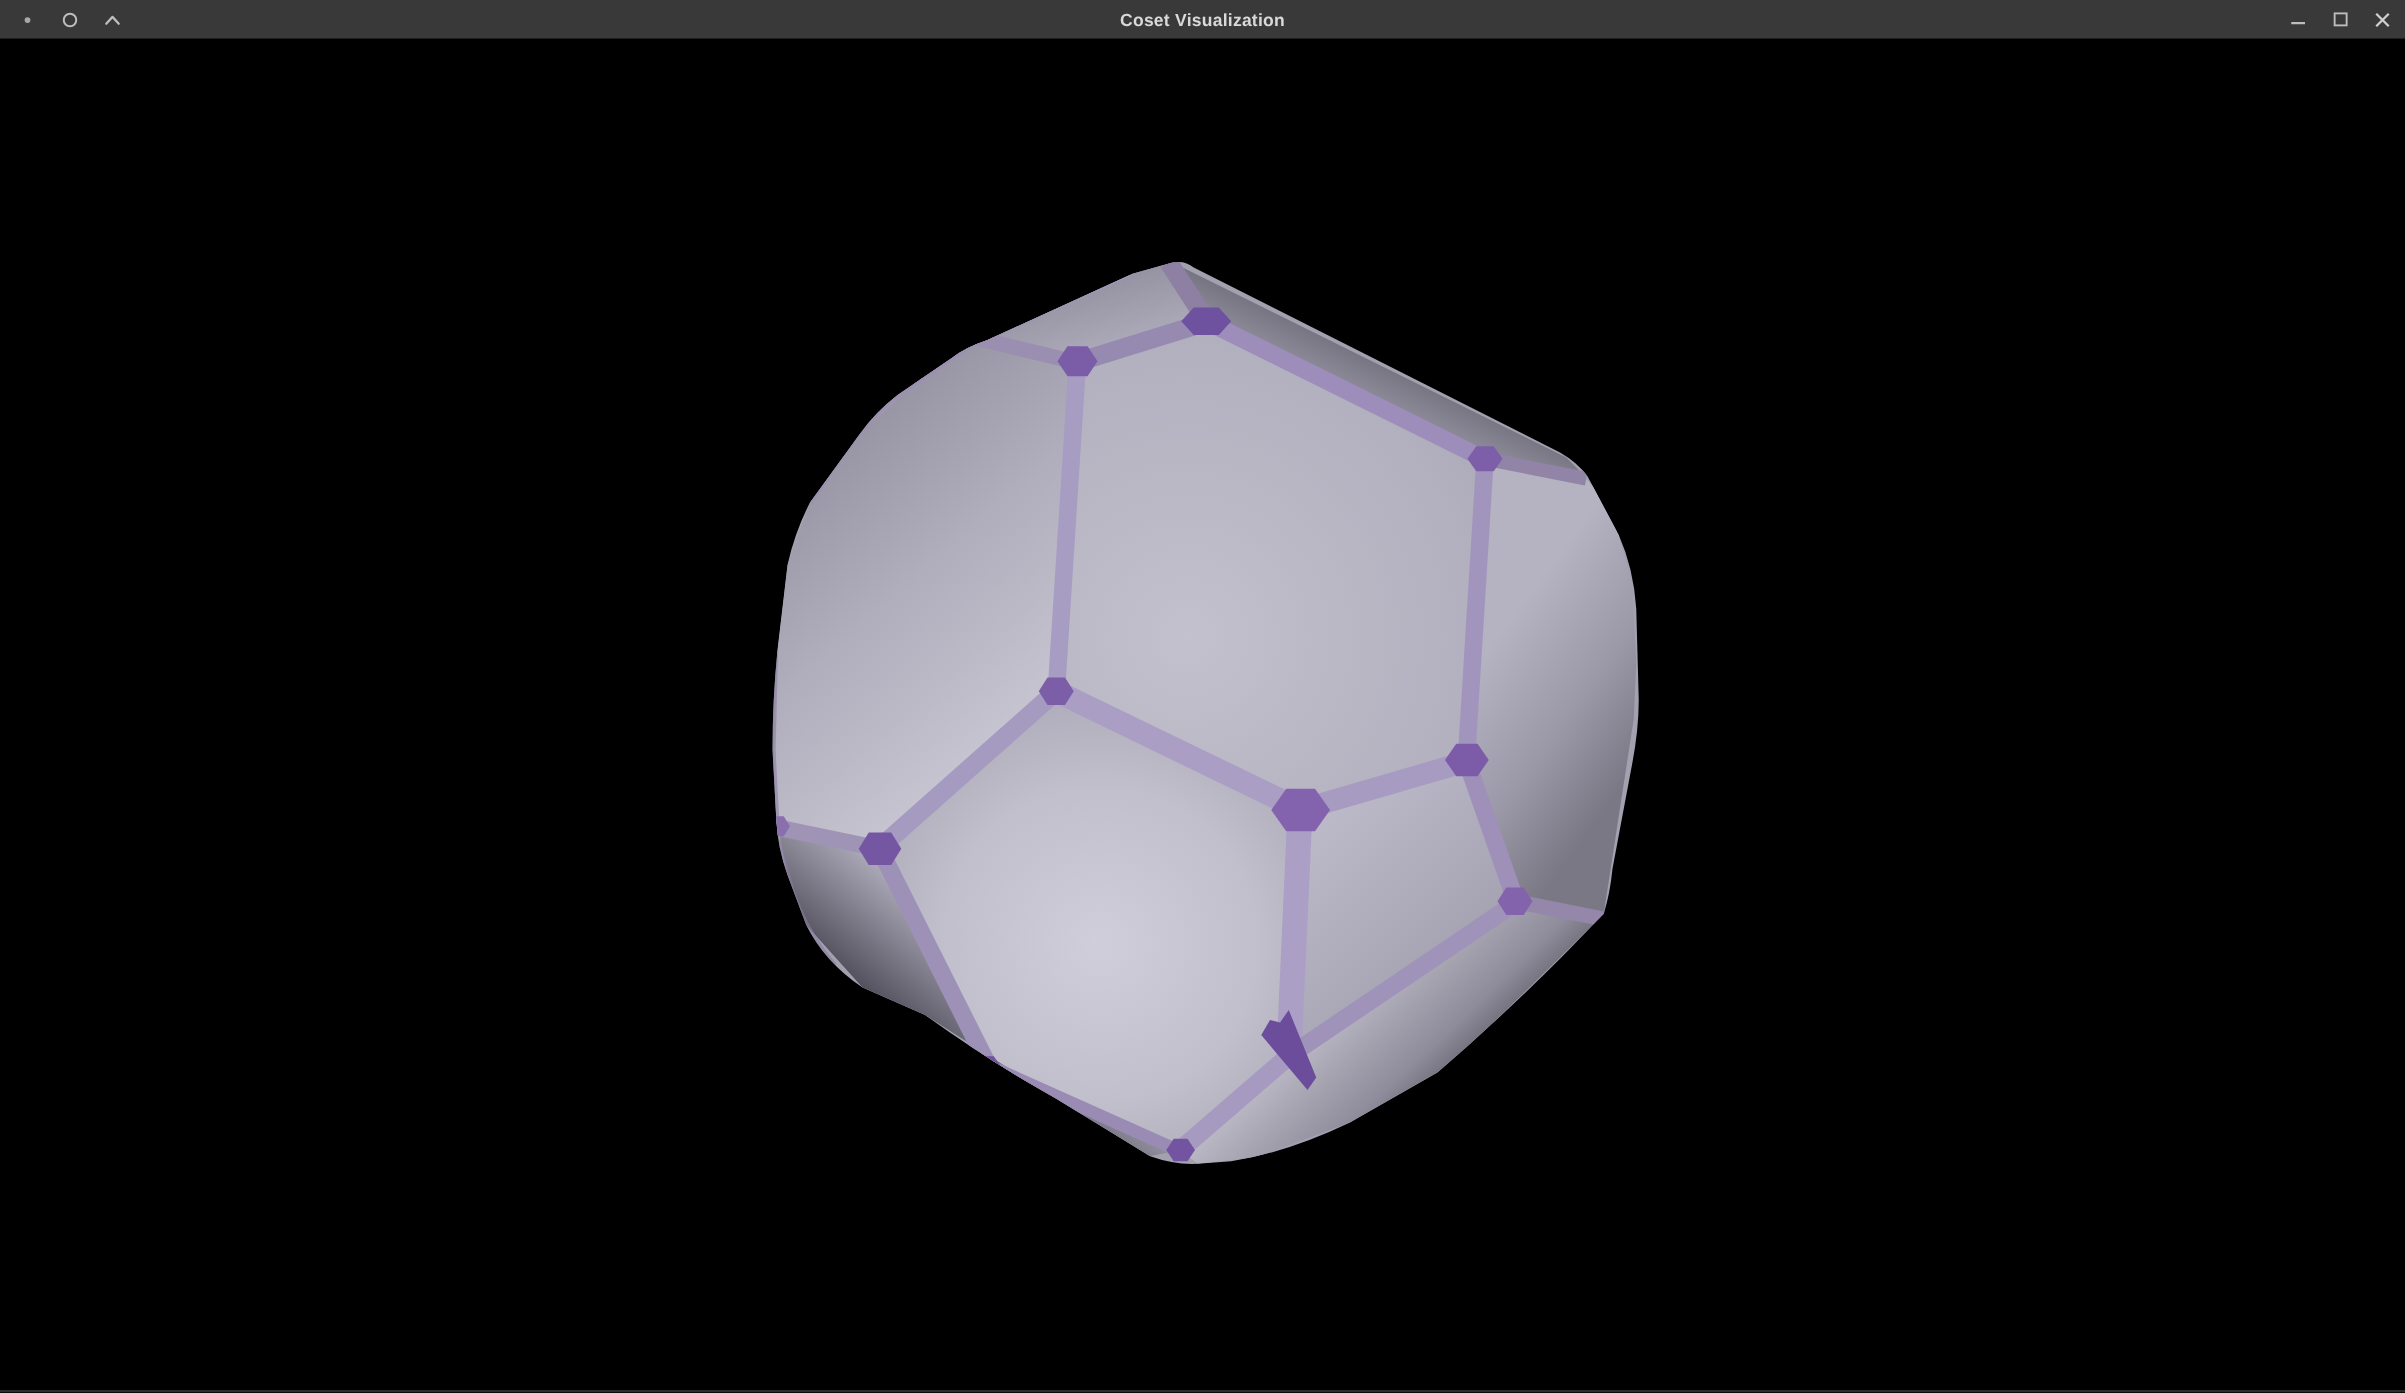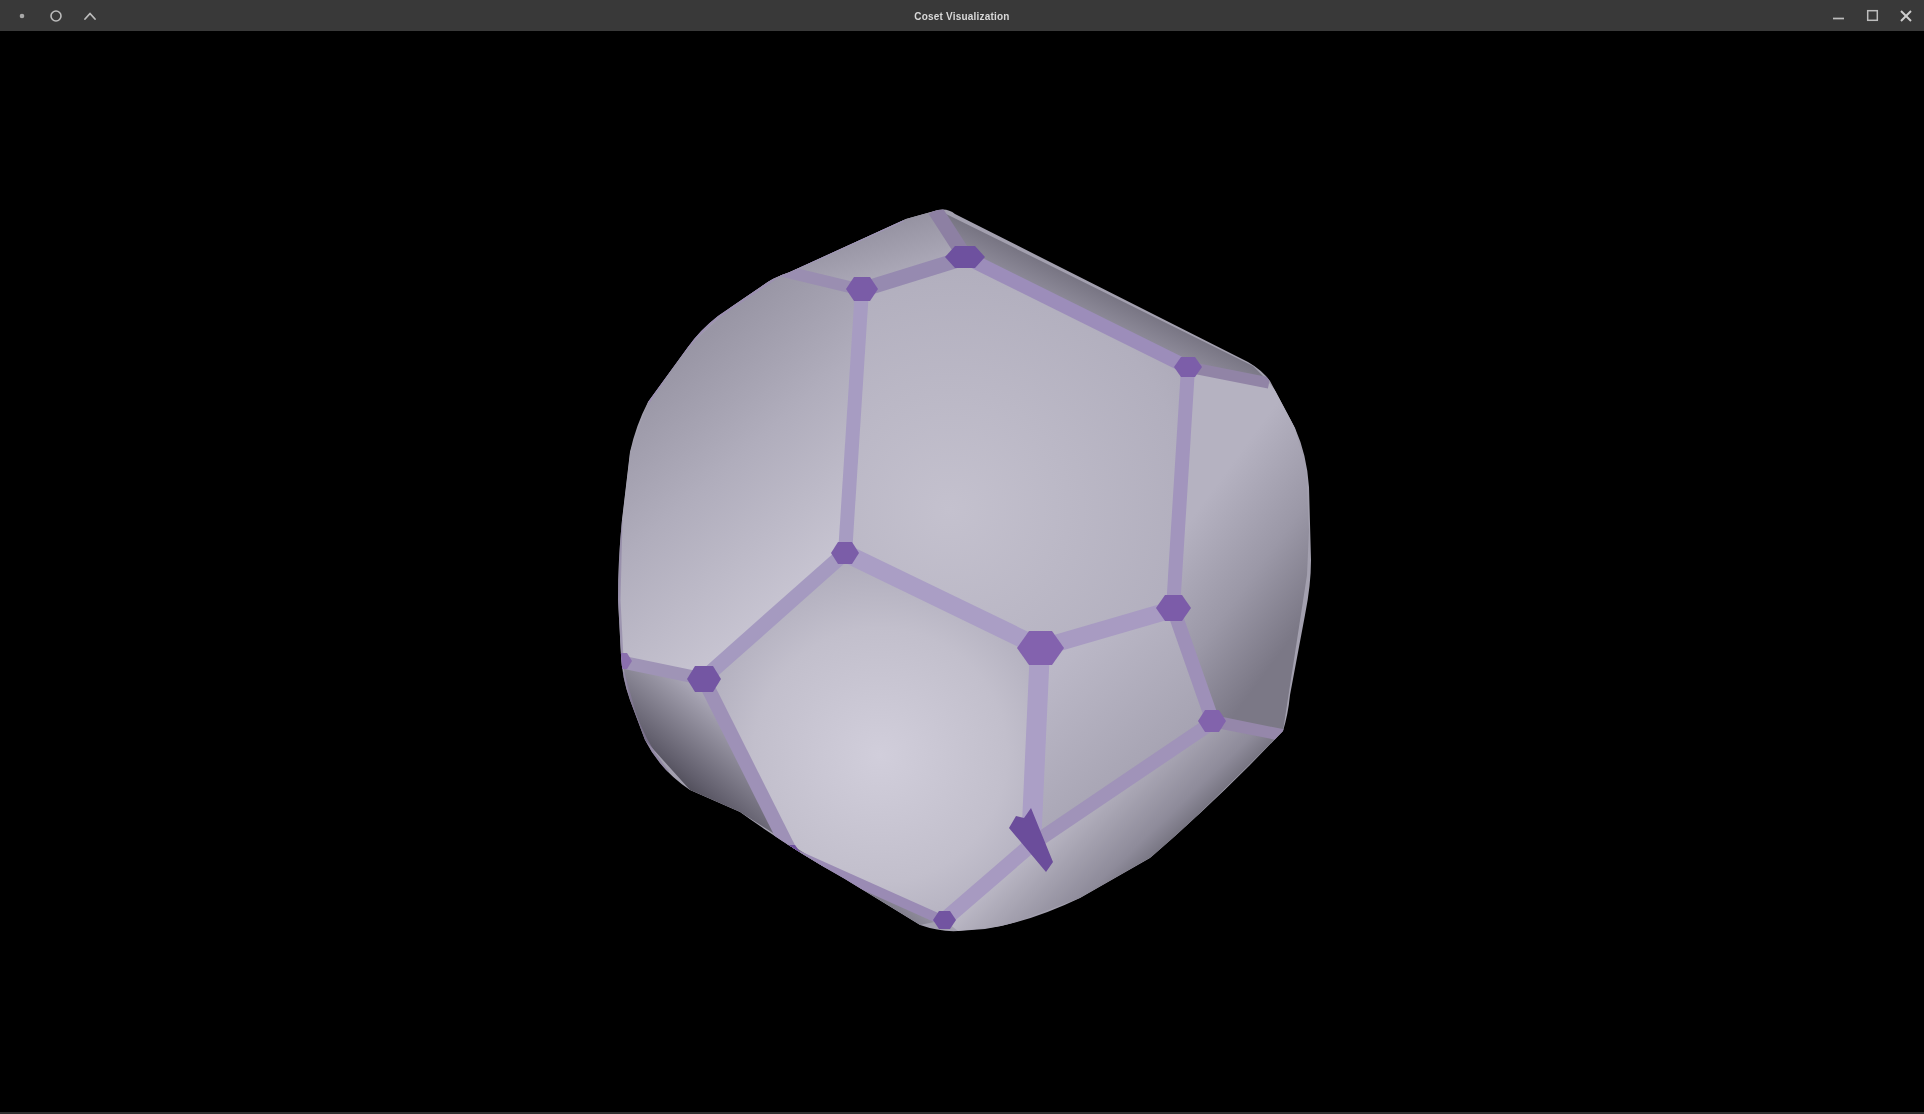--- a/index.html
+++ b/index.html
@@ -14,21 +14,21 @@
     font-family:"Liberation Sans", sans-serif;}
   .window{width:1924px;height:1114px;display:flex;flex-direction:column;
     border-bottom:2px solid var(--window-border);}
   .titlebar{height:31px;flex:0 0 31px;background:var(--titlebar-bg);position:relative;
     display:flex;align-items:center;justify-content:space-between;user-select:none;}
   .tb-left{display:flex;align-items:center;gap:18px;padding-left:14px;height:100%;}
   .tb-right{display:flex;align-items:center;gap:18px;padding-right:10px;height:100%;}
   .tb-btn{display:flex;align-items:center;justify-content:center;width:16px;height:16px;
     background:transparent;border:none;cursor:default;}
   .tb-title{position:absolute;left:50%;top:50%;transform:translate(-50%,-50%);
-    color:var(--titlebar-text);font-size:10px;font-weight:700;letter-spacing:.2px;white-space:nowrap;}
+    color:var(--titlebar-text);font-size:14px;font-weight:700;letter-spacing:.2px;white-space:nowrap;}
   .viewport{flex:1 1 auto;background:var(--background);position:relative;}
   .viewport svg{display:block;}
 </style>
 </head>
 <body>
 
 <div class="window">
 
   <div class="titlebar">
     <div class="tb-left">

